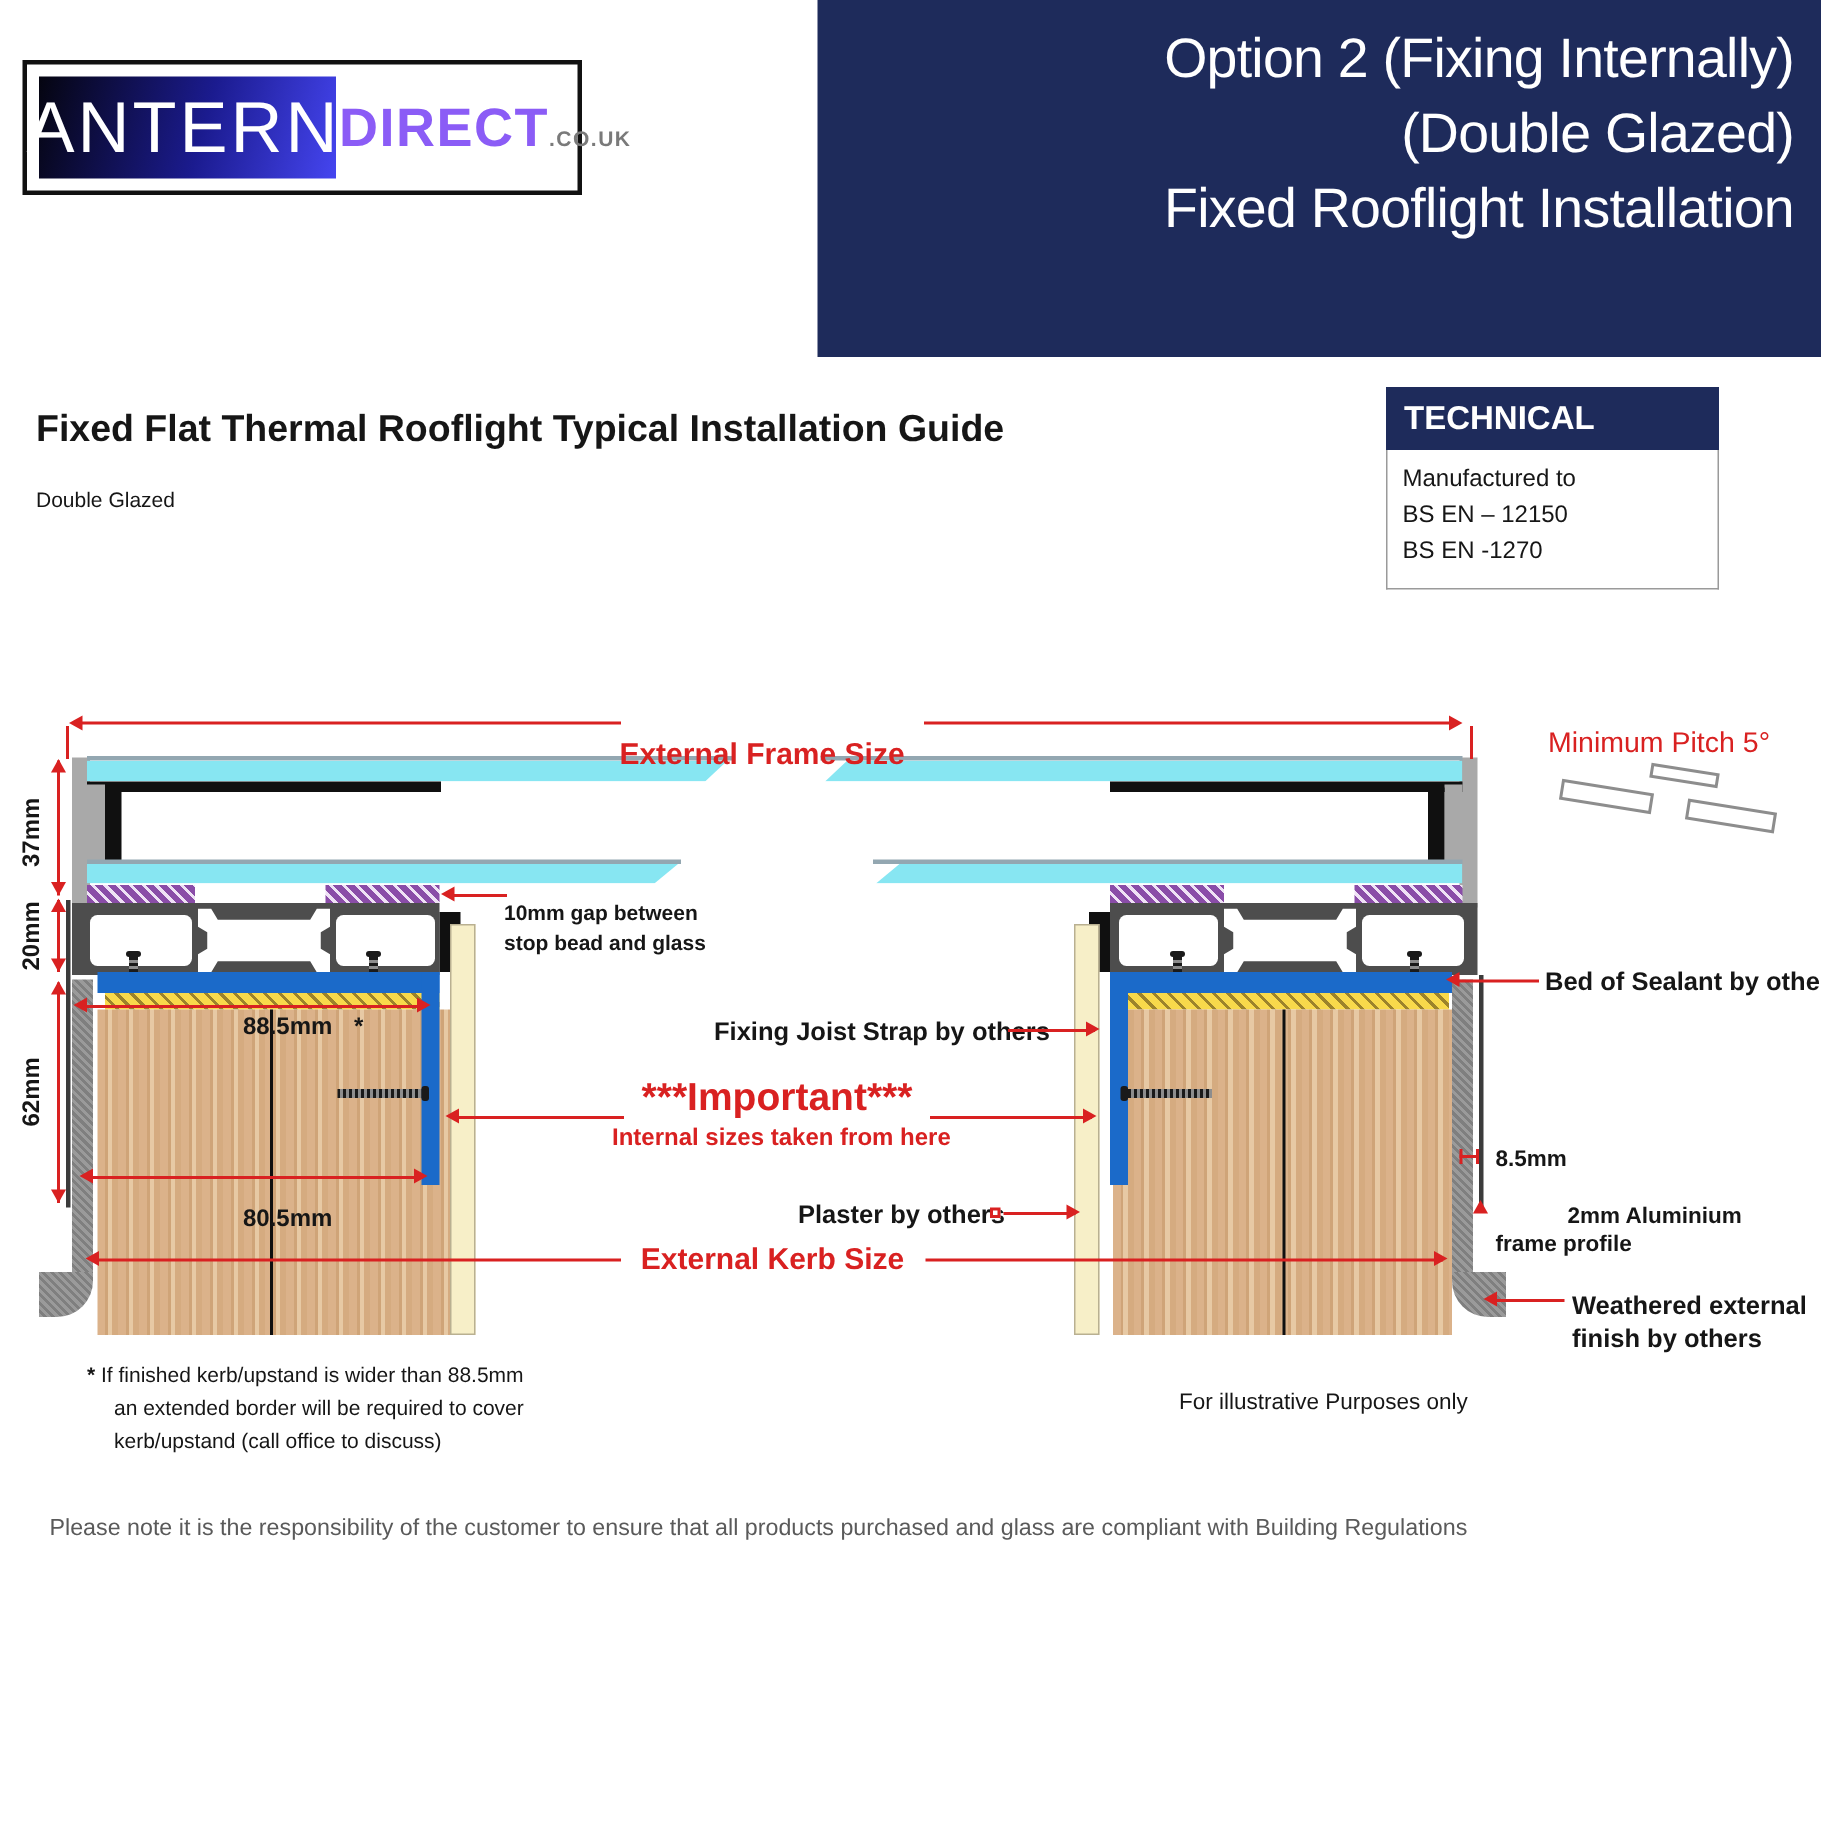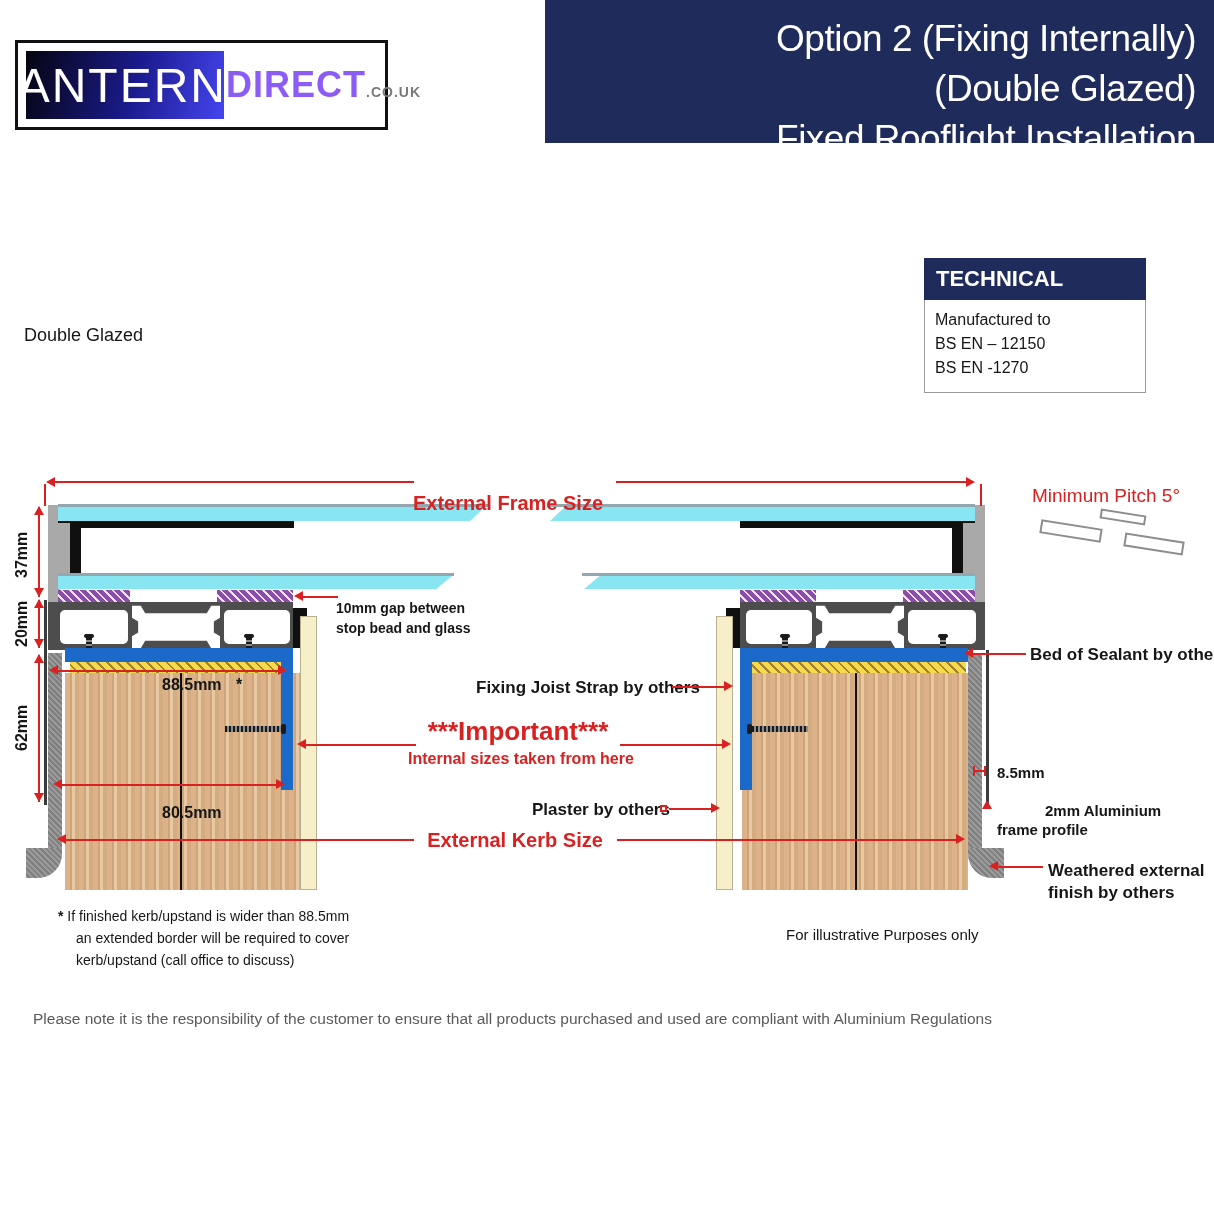--- a/index.html
+++ b/index.html
@@ -11,25 +11,25 @@
   #canvas{position:relative;width:1214px;height:1214px;background:#fff;overflow:hidden;
           font-family:"Liberation Sans", sans-serif;color:var(--ink);}
   .abs{position:absolute;}
   
   .logo-box{left:15px;top:40px;width:373px;height:90px;border:3px solid #111;background:#fff;
             display:flex;align-items:center;padding-left:8px;box-sizing:border-box;}
   .logo-blue{width:198px;height:68px;background:linear-gradient(105deg,#050510 0%,#1b1b8f 55%,#4545f0 100%);
              color:#fff;font-size:48px;letter-spacing:2px;display:flex;align-items:center;justify-content:center;font-weight:400;}
   .logo-direct{font-size:36px;font-weight:800;color:#8b5cf6;letter-spacing:1px;margin-left:2px;}
   .logo-couk{font-size:14px;font-weight:700;color:#7a7a7a;align-self:center;margin-top:14px;letter-spacing:1px;}
-  .header-band{left:545px;top:0;width:669px;height:143px;background:var(--navy);color:#fff;
+  .header-band{left:545px;top:0;width:669px;height:238px;background:var(--navy);color:#fff;
                text-align:right;box-sizing:border-box;padding:14px 18px 0 0;}
   .header-band div{font-size:37px;line-height:50px;font-weight:500;letter-spacing:-0.5px;}
   .page-title{left:24px;top:272px;font-size:25px;font-weight:700;}
-  .page-subtitle{left:24px;top:325px;font-size:18px;font-weight:400;}
+  .page-subtitle{left:24px;top:325px;font-size:14px;font-weight:400;}
   .tech-box{left:924px;top:258px;width:222px;}
   .tech-head{background:var(--navy);color:#fff;font-weight:700;font-size:22px;padding:8px 0 8px 12px;}
   .tech-body{border:1px solid #9a9a9a;border-top:none;background:#fff;padding:8px 10px 12px 10px;
              font-size:16px;line-height:24px;}
   
   .hl{position:absolute;height:2px;background:var(--red);}
   .vl{position:absolute;width:2px;background:var(--red);}
   .arr{position:absolute;width:0;height:0;}
   .arr.l{border-top:5px solid transparent;border-bottom:5px solid transparent;border-right:9px solid var(--red);}
   .arr.r{border-top:5px solid transparent;border-bottom:5px solid transparent;border-left:9px solid var(--red);}
@@ -72,20 +72,21 @@
     <div class="logo-direct">DIRECT</div>
     <div class="logo-couk">.CO.UK</div>
   </div>
 
   <div class="abs header-band">
     <div>Option 2 (Fixing Internally)</div>
     <div>(Double Glazed)</div>
     <div>Fixed Rooflight Installation</div>
   </div>
 
+  <div class="abs page-title">Fixed Flat Thermal Rooflight Typical Installation Guide</div>
   <div class="abs page-subtitle">Double Glazed</div>
 
   <div class="abs tech-box">
     <div class="tech-head">TECHNICAL</div>
     <div class="tech-body">
       <div>Manufactured to</div>
       <div>BS EN – 12150</div>
       <div>BS EN -1270</div>
     </div>
   </div>
@@ -238,15 +239,15 @@
 
   <div class="foot-note" style="left:58px;top:908px;">
     <span style="font-weight:700;">*</span>
     <span>If finished kerb/upstand is wider than 88.5mm</span>
   </div>
   <div class="foot-note" style="left:76px;top:930px;">an extended border will be required to cover</div>
   <div class="foot-note" style="left:76px;top:952px;">kerb/upstand (call office to discuss)</div>
 
   <div class="abs" style="left:786px;top:926px;font-size:15px;">For illustrative Purposes only</div>
 
-  <div class="abs" style="left:33px;top:1010px;font-size:15.5px;color:#5a5a5a;">Please note it is the responsibility of the customer to ensure that all products purchased and used are compliant with Aluminium Regulations</div>
+  <div class="abs" style="left:33px;top:1010px;font-size:15.5px;color:#5a5a5a;">Please note it is the responsibility of the customer to ensure that all products purchased and glass are compliant with Building Regulations</div>
 
 </div>
 
 </body></html>

